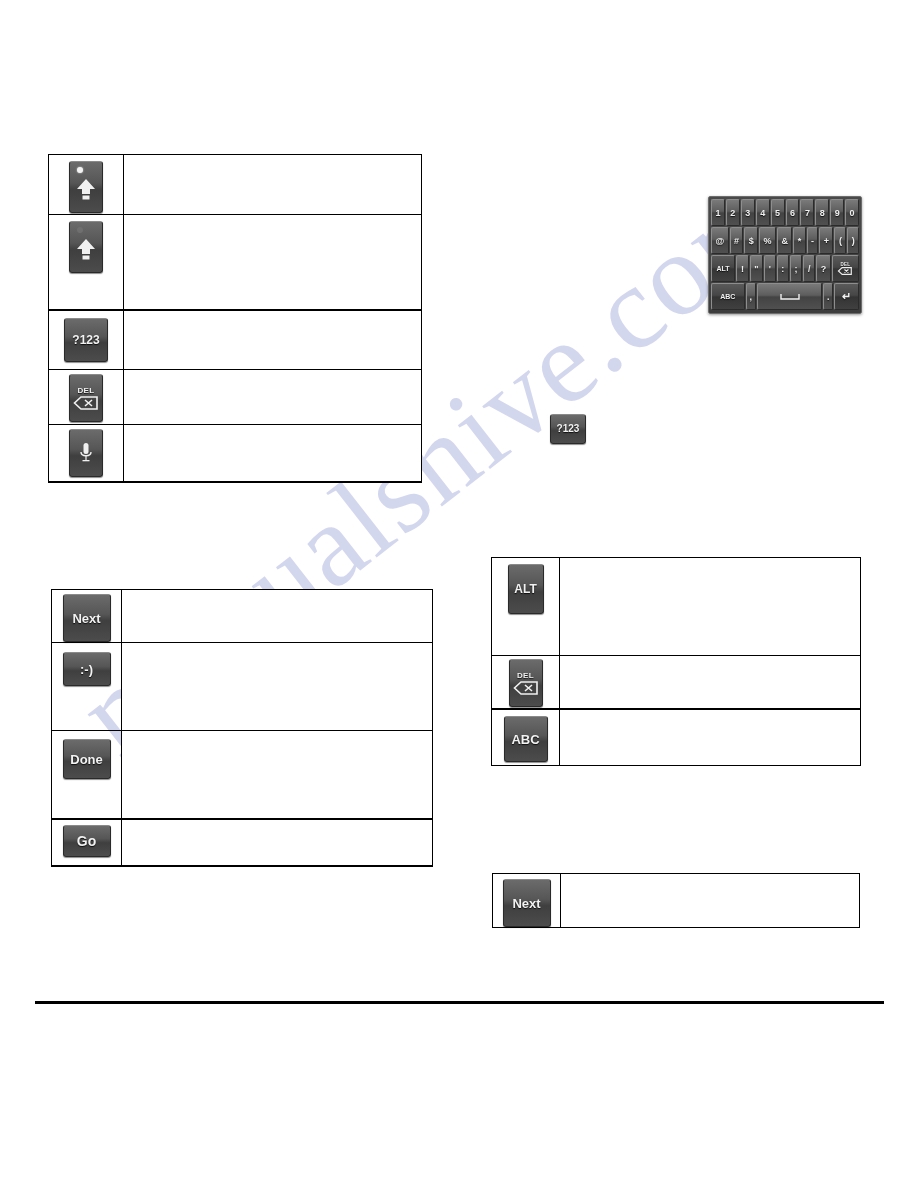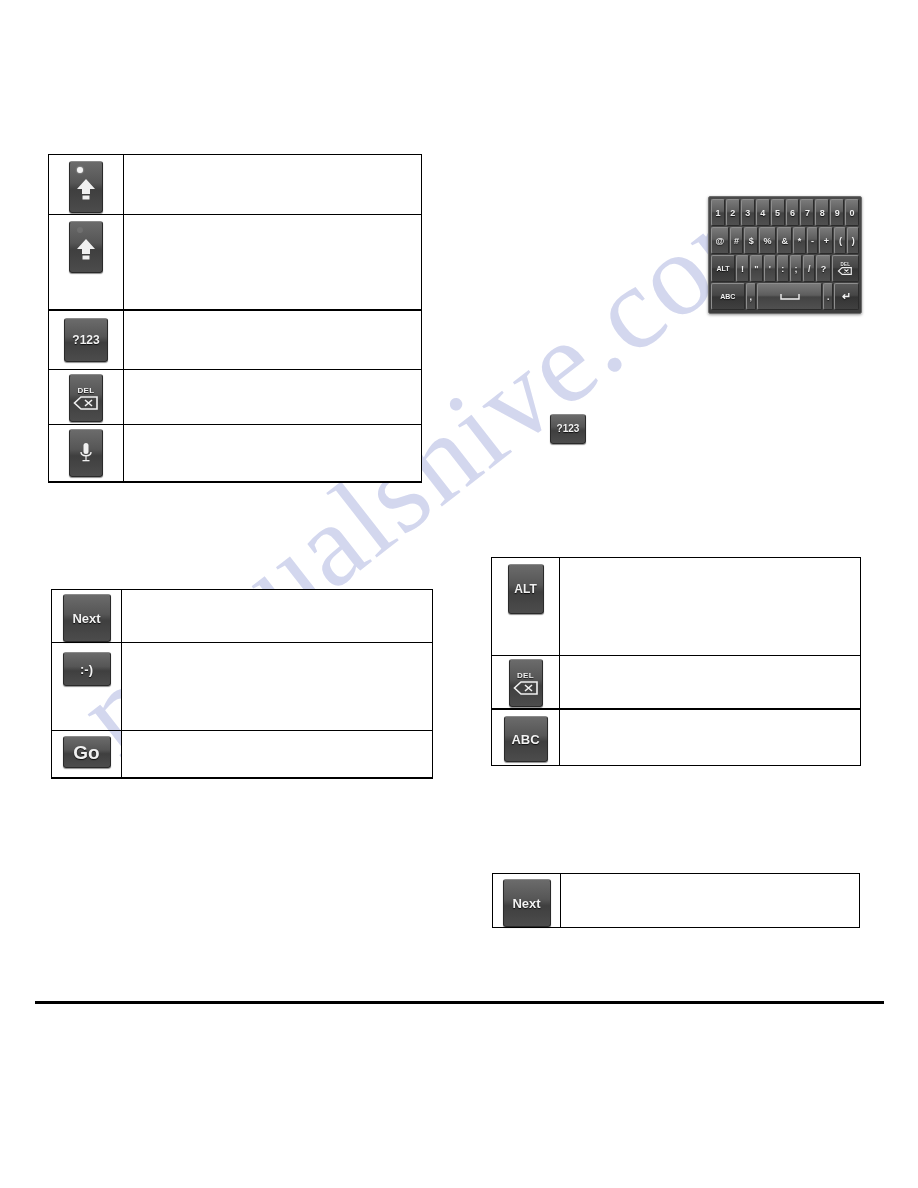--- a/index.html
+++ b/index.html
@@ -89,21 +89,21 @@
 
   
   .k-tall   { width: 34px; height: 52px; }
   .k-del    { width: 34px; height: 48px; }
   .k-mic    { width: 34px; height: 48px; }
   .k-alt    { width: 36px; height: 50px; font-size: 12px; }
   .k-abc    { width: 44px; height: 46px; font-size: 13px; }
   .k-next   { width: 48px; height: 48px; font-size: 13px; }
   .k-smile  { width: 48px; height: 34px; font-size: 13px; }
   .k-done   { width: 48px; height: 40px; font-size: 13px; }
-  .k-go     { width: 48px; height: 32px; font-size: 19px; }
+  .k-go     { width: 48px; height: 32px; font-size: 14px; }
   .k-123    { width: 44px; height: 44px; font-size: 12px; }
   .k-123s   { width: 36px; height: 30px; font-size: 10px; }
 
   
   .shift-glyph {
     position: absolute;
     left: 50%;
     top: 52%;
     transform: translate(-50%, -50%);
     width: 22px;
@@ -365,20 +365,28 @@
     <td class="desc"></td>
   </tr>
   <tr style="height:88px;">
     <td class="keycell">
       <div class="kbtn k-smile" style="margin-top:9px;">
         <span class="lbl">:-)</span>
       </div>
     </td>
     <td class="desc"></td>
   </tr>
+  <tr style="height:88px;">
+    <td class="keycell thick-bottom">
+      <div class="kbtn k-done" style="margin-top:8px;">
+        <span class="lbl">Done</span>
+      </div>
+    </td>
+    <td class="desc thick-bottom"></td>
+  </tr>
   <tr style="height:47px;">
     <td class="keycell thick-bottom">
       <div class="kbtn k-go" style="margin-top:5px;">
         <span class="lbl">Go</span>
       </div>
     </td>
     <td class="desc thick-bottom"></td>
   </tr>
 </tbody>
   </table>

